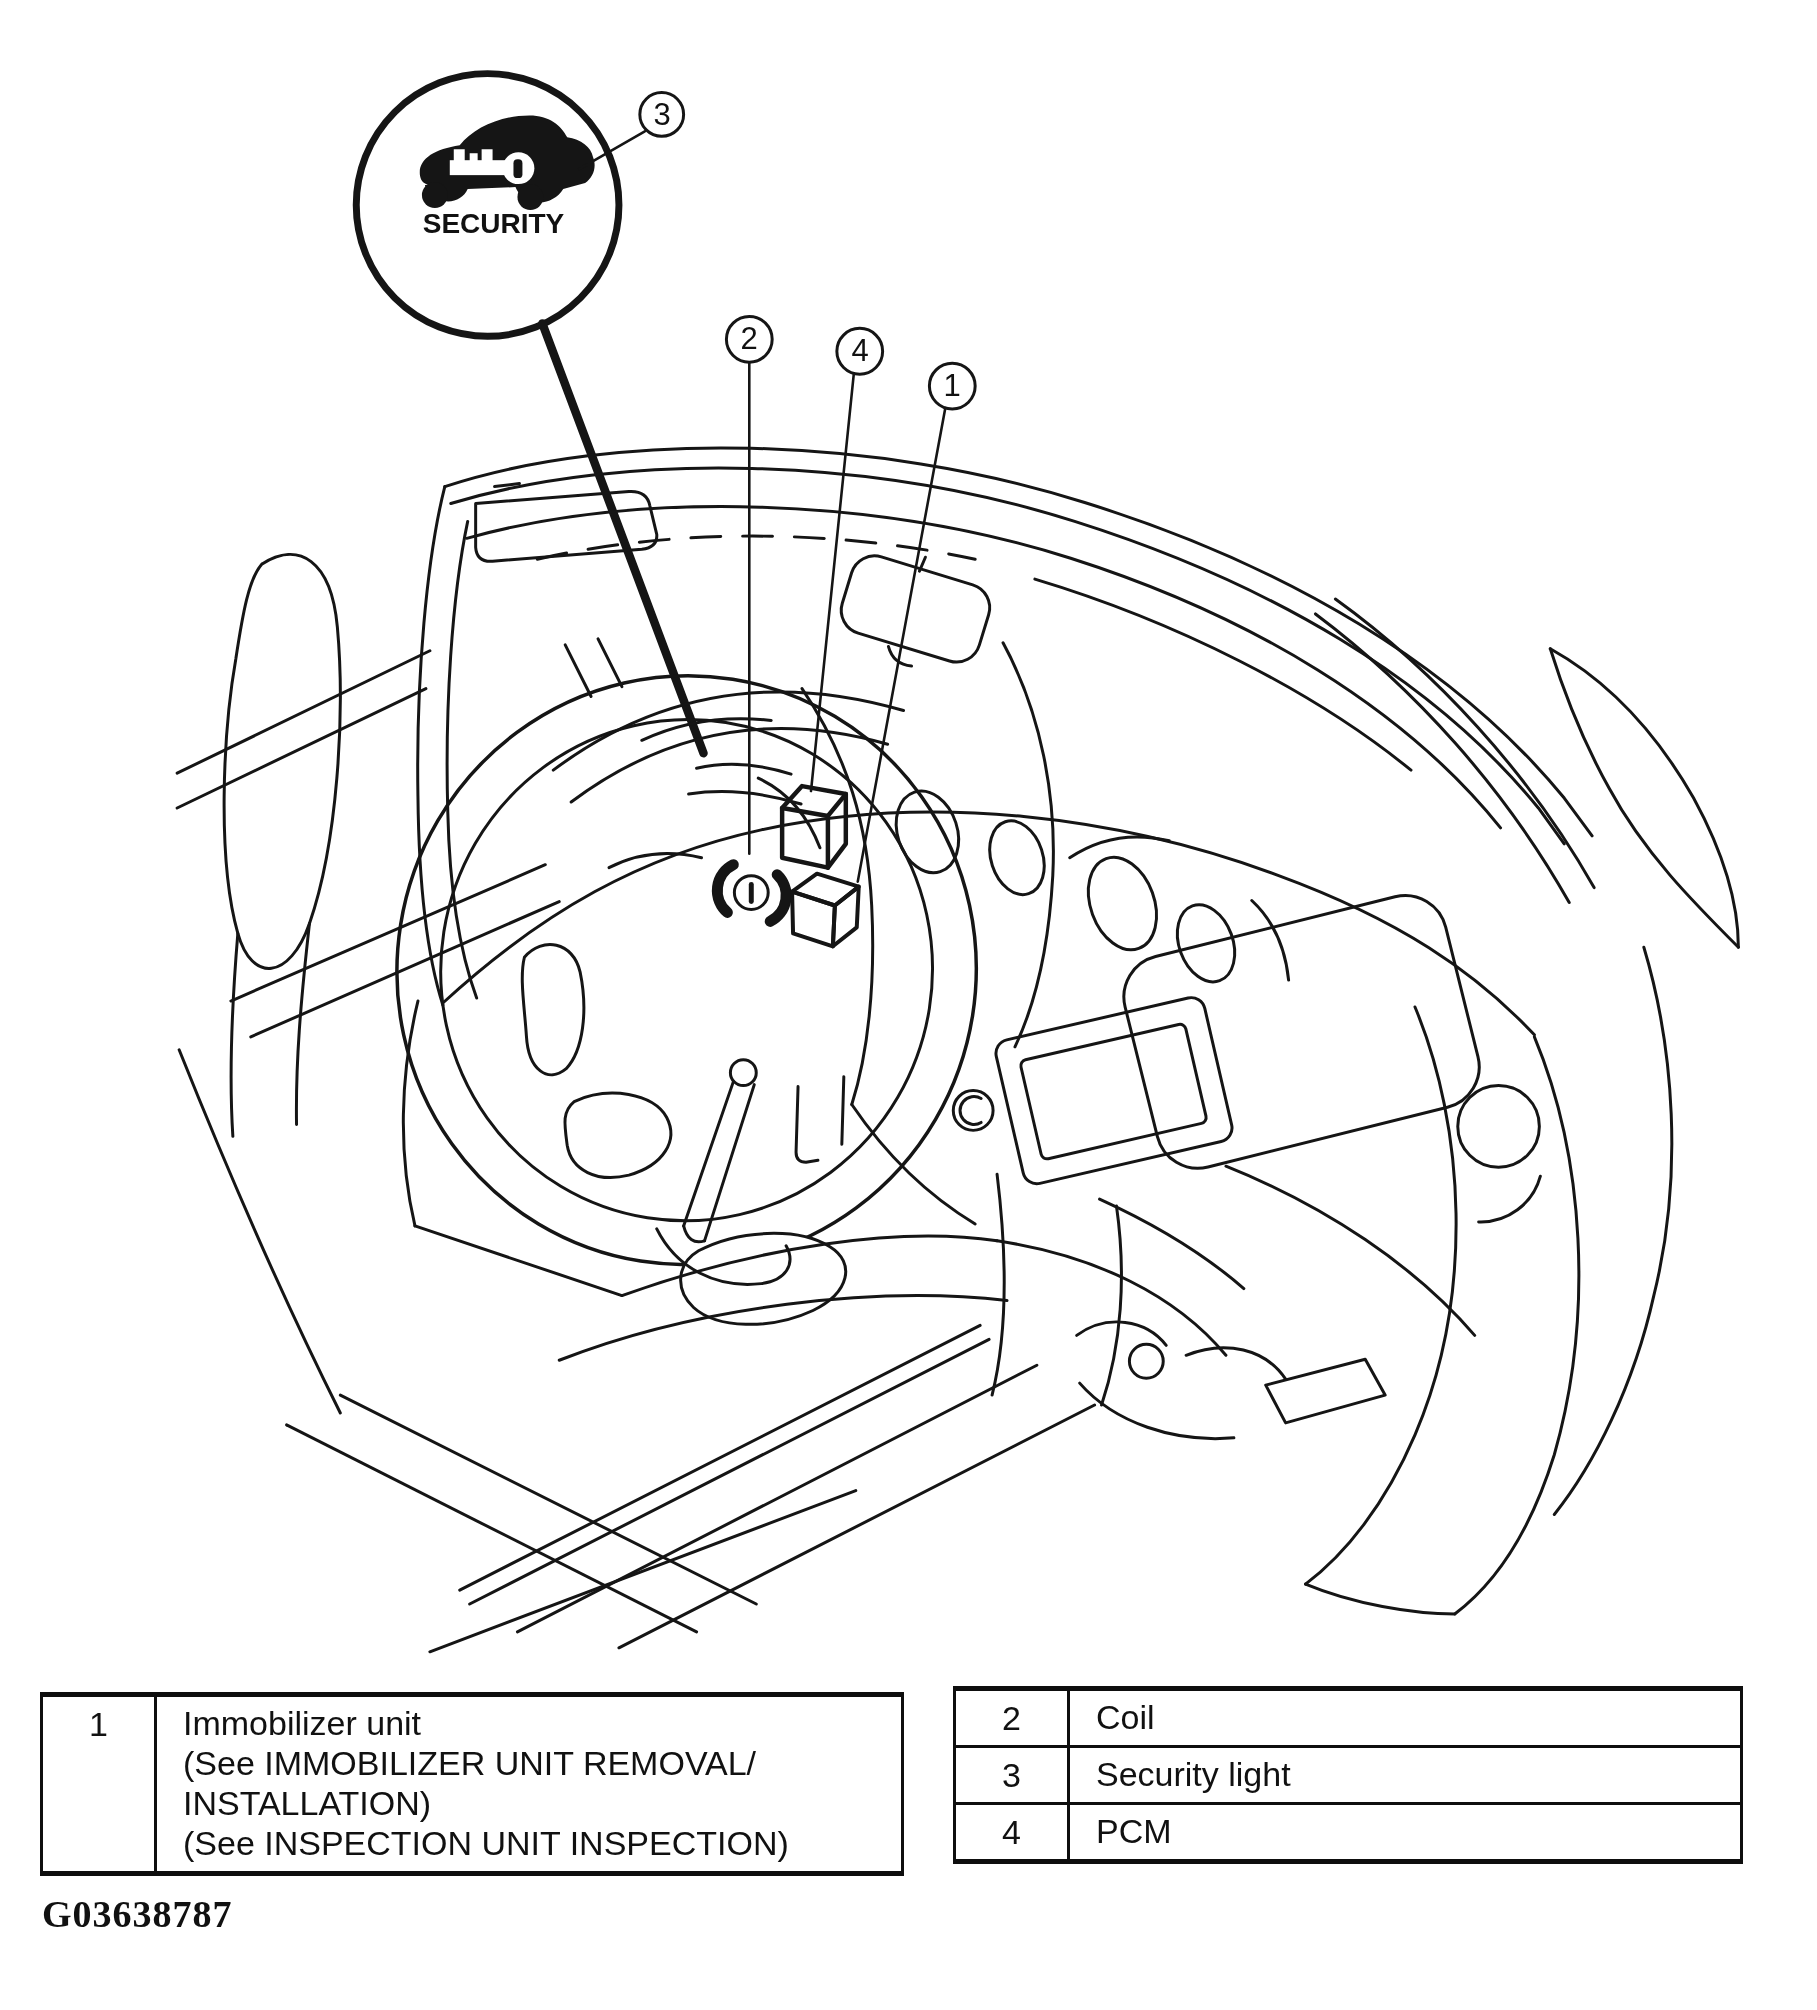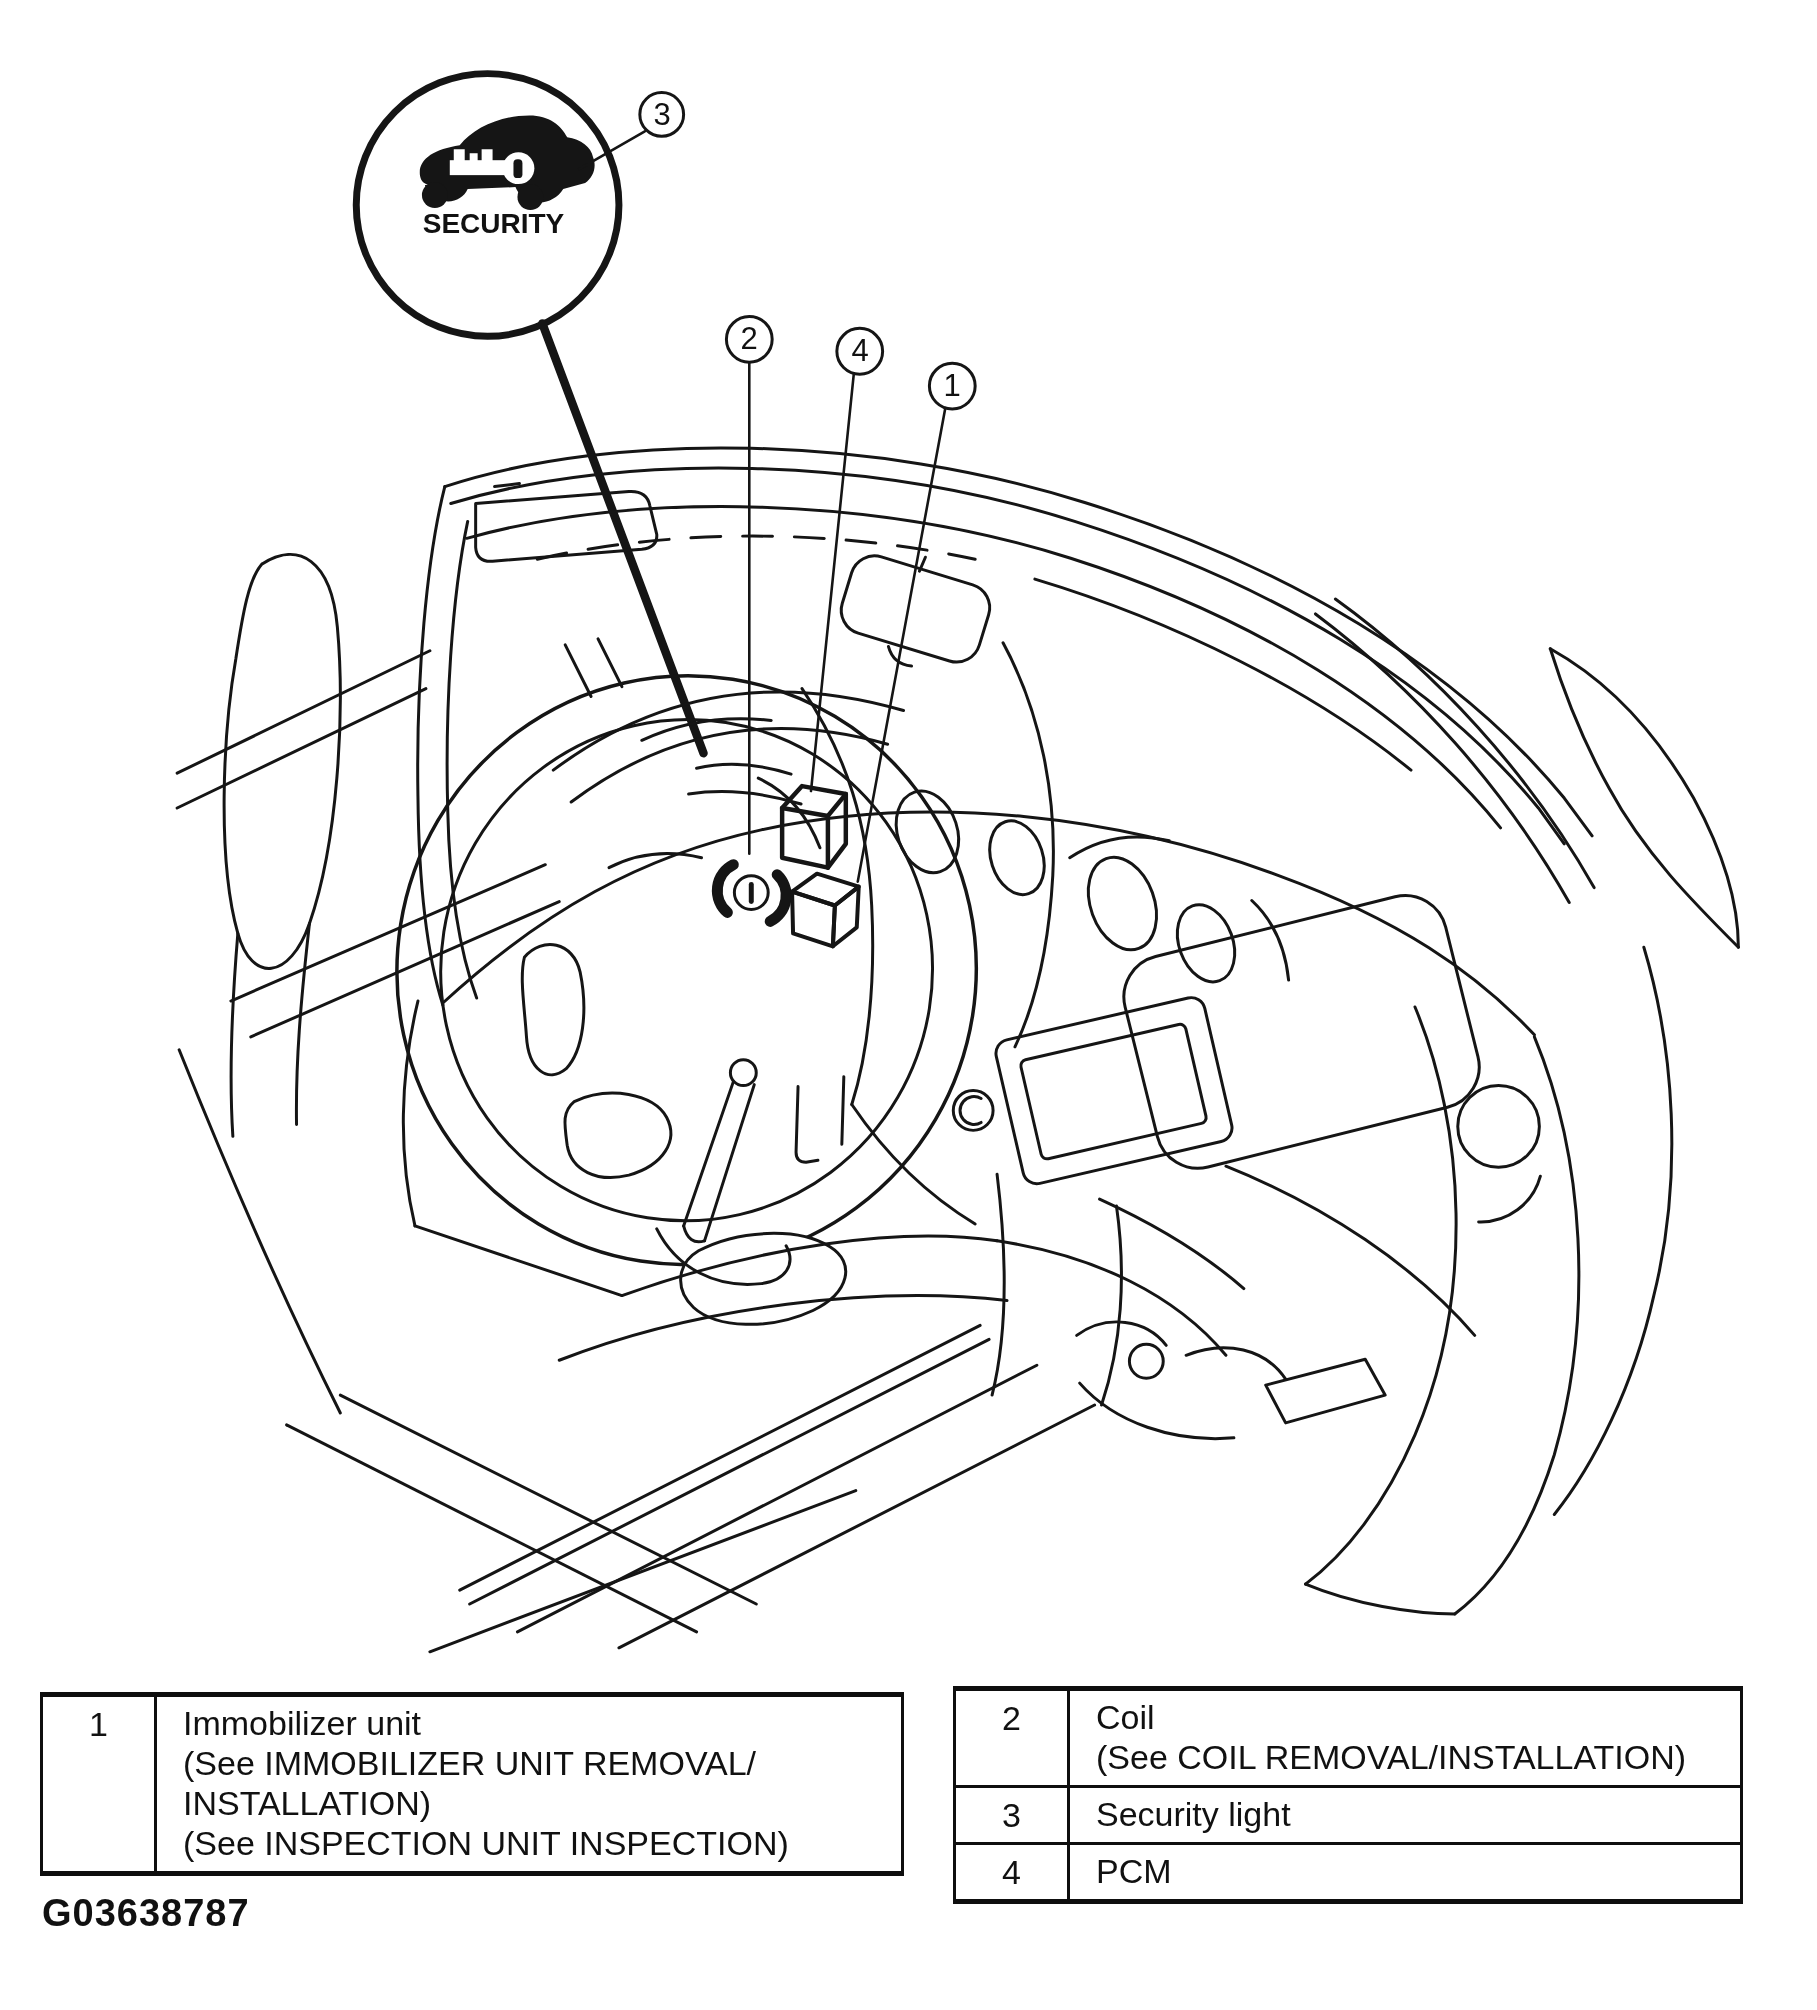--- a/index.html
+++ b/index.html
@@ -15,21 +15,21 @@
   .legend{position:absolute;border:3px solid #0e0e0e;border-top-width:5px;border-bottom-width:5px;
     display:flex;align-items:stretch;background:#fff;}
   .legend .numcol{width:111px;border-right:3px solid #0e0e0e;text-align:center;
     padding-top:8px;font-size:34px;flex:0 0 auto;}
   .legend .txtcol{flex:1 1 auto;padding:6px 6px 8px 26px;}
   .legend .line{font-size:34px;line-height:40px;white-space:nowrap;}
   #legend-left{left:40px;top:1692px;width:858px;}
   #legend-right{left:953px;top:1686px;width:784px;flex-direction:column;}
   .lrow{display:flex;align-items:stretch;}
   .lrow + .lrow{border-top:3px solid #0e0e0e;}
-  #figure-id{left:42px;top:1892px;font-family:Liberation Sans, sans-serif;
+  #figure-id{left:42px;top:1892px;font-family:Liberation Serif, serif;
     font-weight:600;font-size:38px;letter-spacing:1px;}
 </style>
 </head>
 <body>
 
 <div id="page">
 
   <svg id="art" viewBox="0 0 1827 2021">
     <g fill="none" stroke="#151515" stroke-width="3" stroke-linecap="round" stroke-linejoin="round">
 
@@ -229,21 +229,20 @@
       <div class="line">INSTALLATION)</div>
       <div class="line">(See INSPECTION UNIT INSPECTION)</div>
     </div>
   </div>
 
   <div id="legend-right" class="legend">
     <div class="lrow">
       <div class="numcol">2</div>
       <div class="txtcol">
         <div class="line">Coil</div>
-        <div class="line">(See COIL REMOVAL/INSTALLATION)</div>
       </div>
     </div>
     <div class="lrow">
       <div class="numcol">3</div>
       <div class="txtcol">
         <div class="line">Security light</div>
       </div>
     </div>
     <div class="lrow">
       <div class="numcol">4</div>

